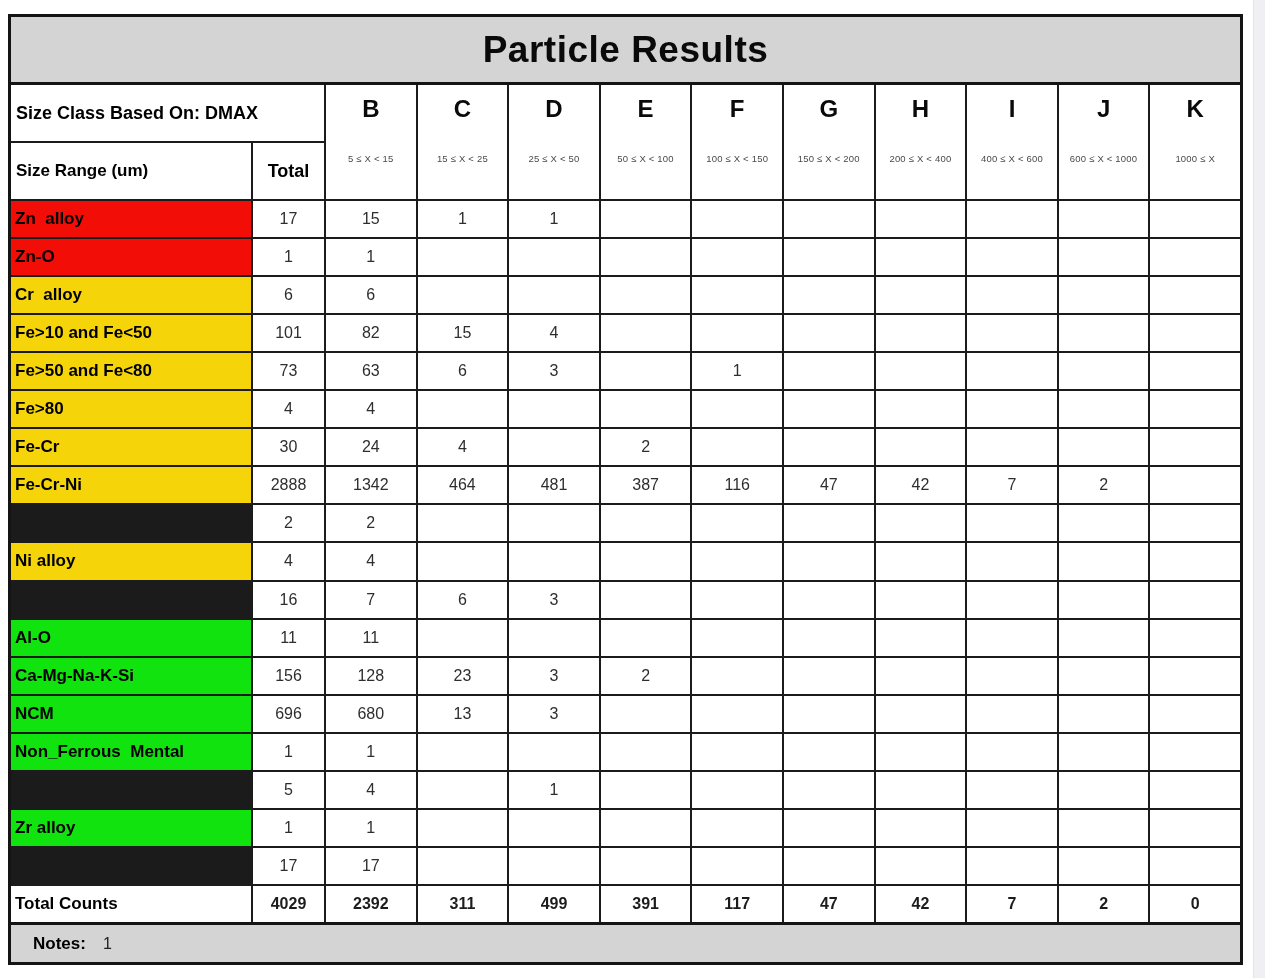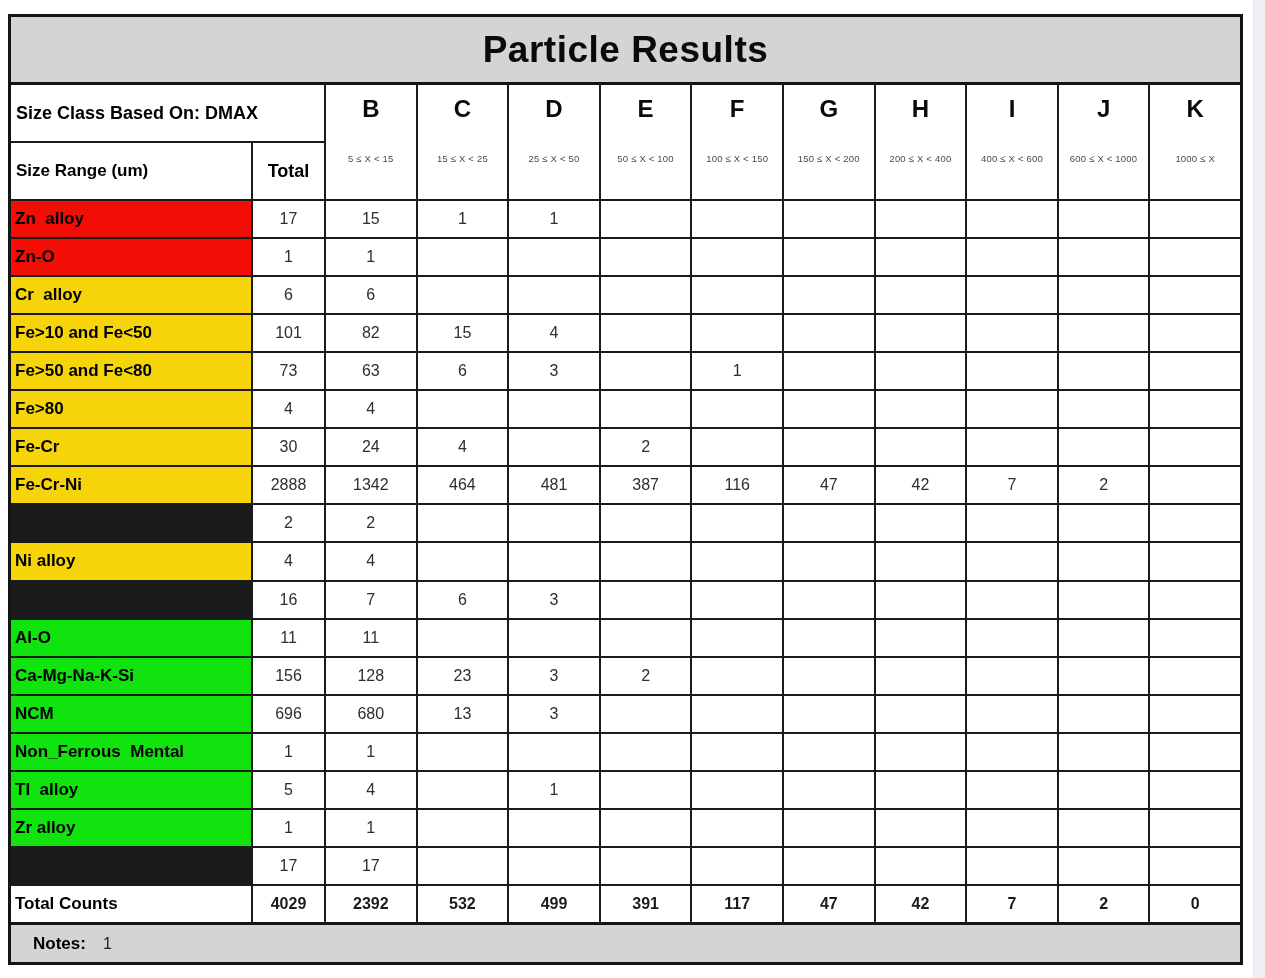--- a/index.html
+++ b/index.html
@@ -308,21 +308,20 @@
       <div class="cell num-cell" style="grid-area: 17 / 3;">1</div>
       <div class="cell num-cell" style="grid-area: 17 / 4;"></div>
       <div class="cell num-cell" style="grid-area: 17 / 5;"></div>
       <div class="cell num-cell" style="grid-area: 17 / 6;"></div>
       <div class="cell num-cell" style="grid-area: 17 / 7;"></div>
       <div class="cell num-cell" style="grid-area: 17 / 8;"></div>
       <div class="cell num-cell" style="grid-area: 17 / 9;"></div>
       <div class="cell num-cell" style="grid-area: 17 / 10;"></div>
       <div class="cell num-cell" style="grid-area: 17 / 11;"></div>
       <div class="cell num-cell" style="grid-area: 17 / 12;"></div>
-      <div class="cell label-cell" style="grid-area: 18 / 1; background: rgb(17, 227, 14);">TI  alloy</div>
       <div class="cell num-cell" style="grid-area: 18 / 2;">5</div>
       <div class="cell num-cell" style="grid-area: 18 / 3;">4</div>
       <div class="cell num-cell" style="grid-area: 18 / 4;"></div>
       <div class="cell num-cell" style="grid-area: 18 / 5;">1</div>
       <div class="cell num-cell" style="grid-area: 18 / 6;"></div>
       <div class="cell num-cell" style="grid-area: 18 / 7;"></div>
       <div class="cell num-cell" style="grid-area: 18 / 8;"></div>
       <div class="cell num-cell" style="grid-area: 18 / 9;"></div>
       <div class="cell num-cell" style="grid-area: 18 / 10;"></div>
       <div class="cell num-cell" style="grid-area: 18 / 11;"></div>
@@ -346,21 +345,21 @@
       <div class="cell num-cell" style="grid-area: 20 / 6;"></div>
       <div class="cell num-cell" style="grid-area: 20 / 7;"></div>
       <div class="cell num-cell" style="grid-area: 20 / 8;"></div>
       <div class="cell num-cell" style="grid-area: 20 / 9;"></div>
       <div class="cell num-cell" style="grid-area: 20 / 10;"></div>
       <div class="cell num-cell" style="grid-area: 20 / 11;"></div>
       <div class="cell num-cell" style="grid-area: 20 / 12;"></div>
       <div class="cell label-cell" style="grid-area: 21 / 1; background: rgb(255, 255, 255);">Total Counts</div>
       <div class="cell num-cell total-row-cell" style="grid-area: 21 / 2;">4029</div>
       <div class="cell num-cell total-row-cell" style="grid-area: 21 / 3;">2392</div>
-      <div class="cell num-cell total-row-cell" style="grid-area: 21 / 4;">532</div>
+      <div class="cell num-cell total-row-cell" style="grid-area: 21 / 4;">311</div>
       <div class="cell num-cell total-row-cell" style="grid-area: 21 / 5;">499</div>
       <div class="cell num-cell total-row-cell" style="grid-area: 21 / 6;">391</div>
       <div class="cell num-cell total-row-cell" style="grid-area: 21 / 7;">117</div>
       <div class="cell num-cell total-row-cell" style="grid-area: 21 / 8;">47</div>
       <div class="cell num-cell total-row-cell" style="grid-area: 21 / 9;">42</div>
       <div class="cell num-cell total-row-cell" style="grid-area: 21 / 10;">7</div>
       <div class="cell num-cell total-row-cell" style="grid-area: 21 / 11;">2</div>
       <div class="cell num-cell total-row-cell" style="grid-area: 21 / 12;">0</div>
     </div>
 

